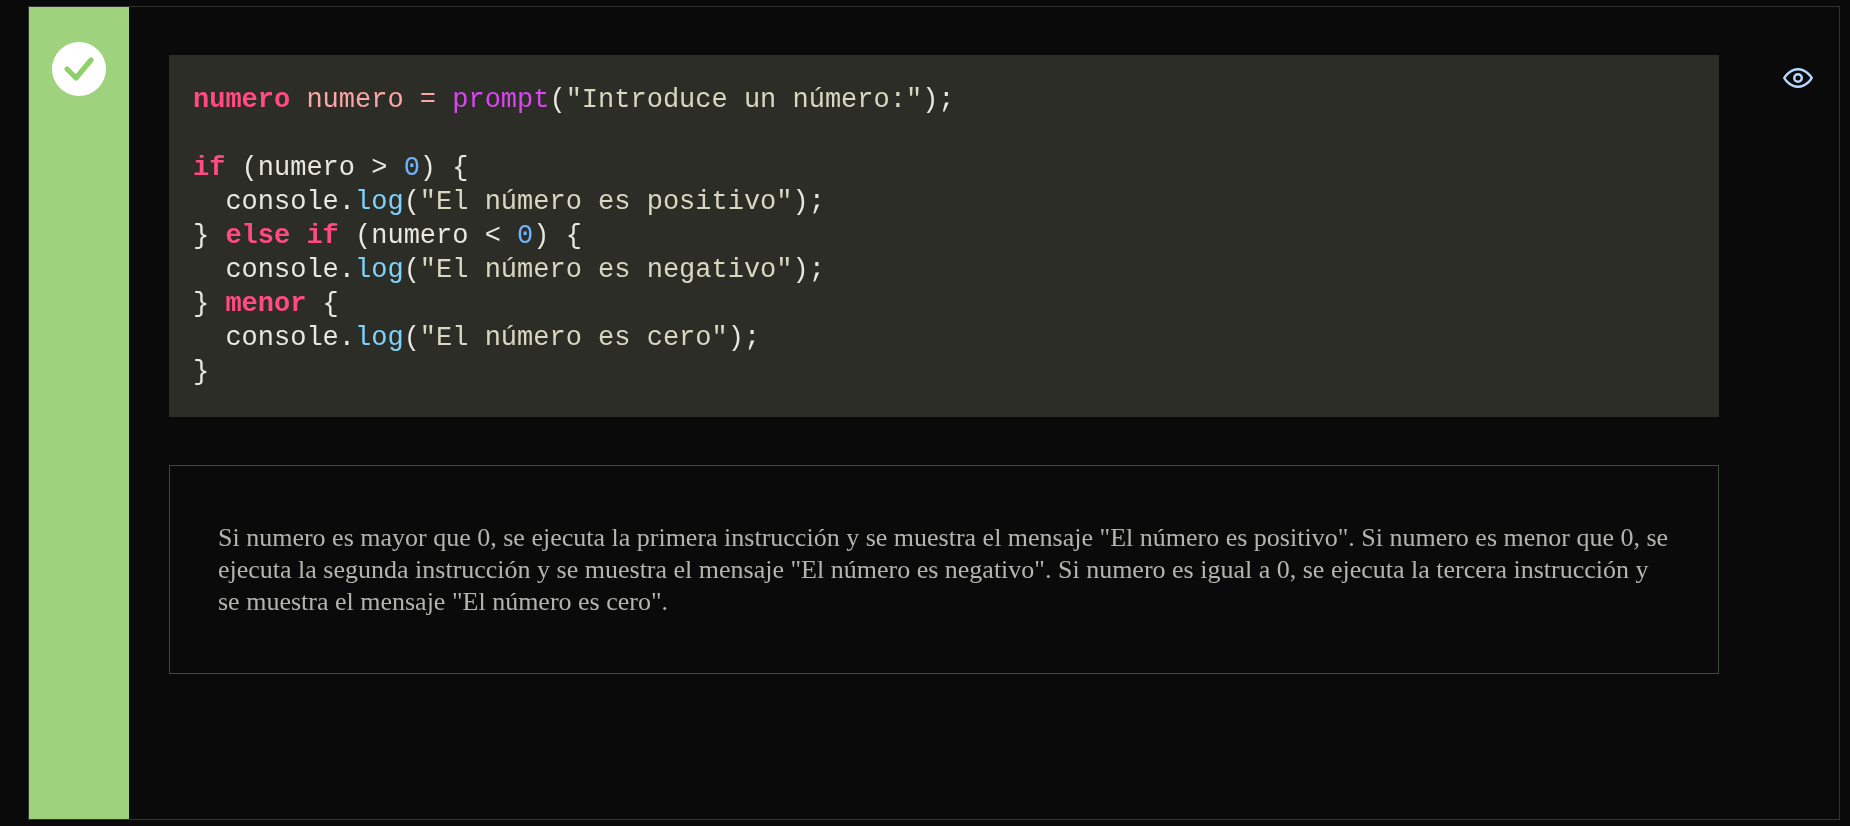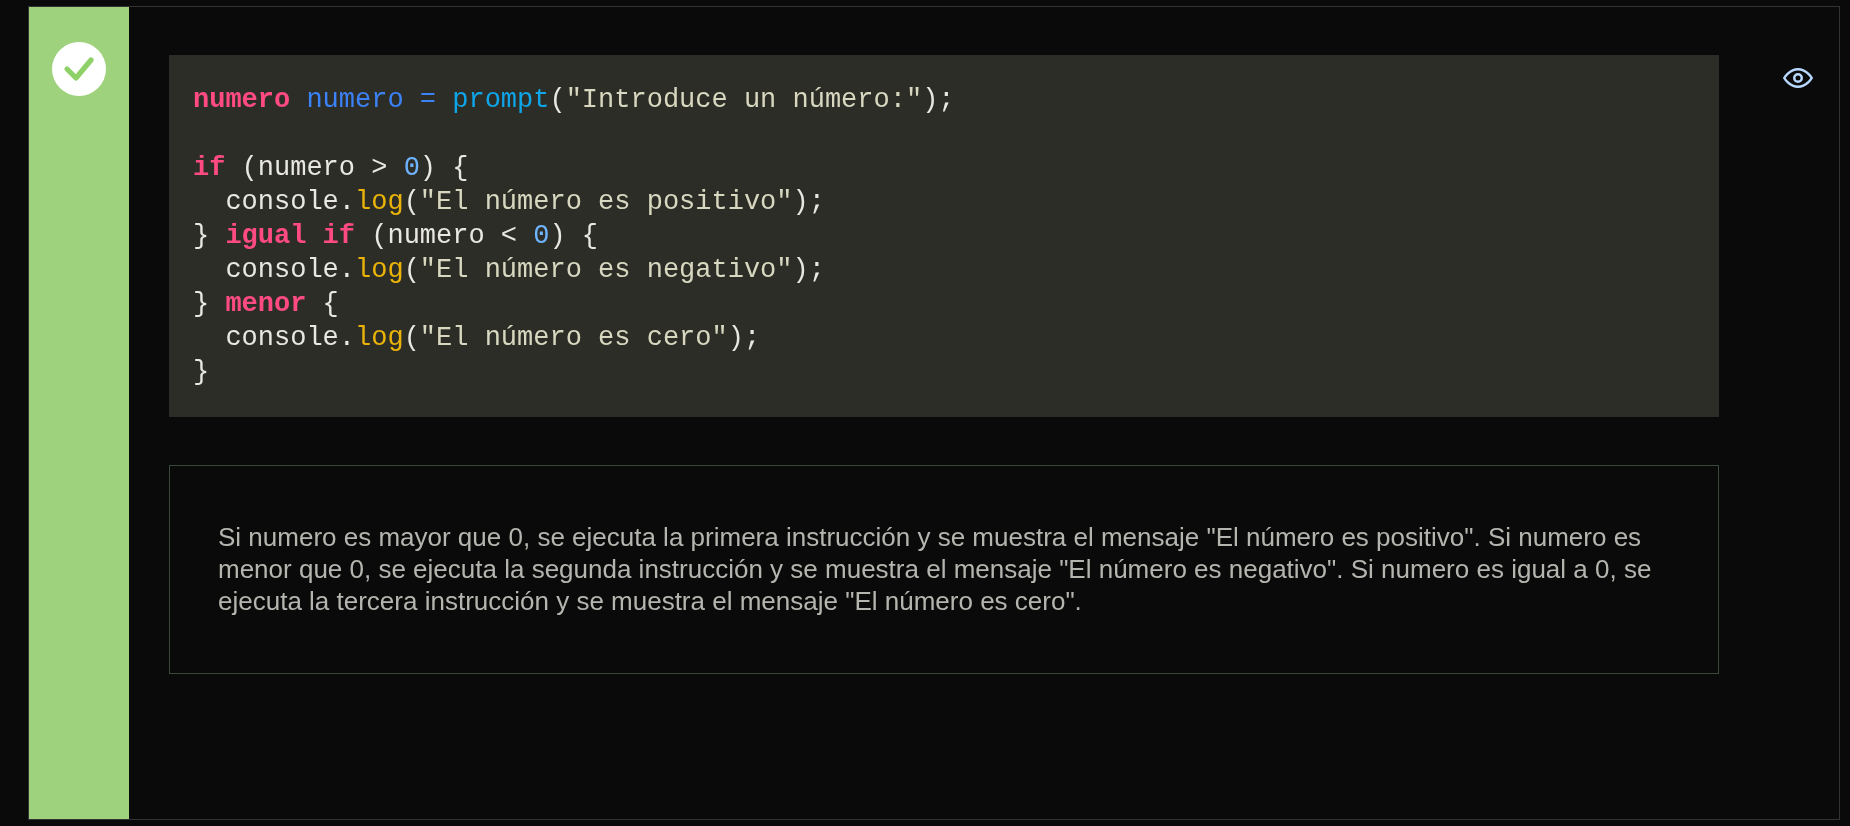--- a/index.html
+++ b/index.html
@@ -63,34 +63,34 @@
     margin-top: 48px;
     padding: 28px 24px;
     font-family: 'Menlo', 'Consolas', 'Courier New', monospace;
     font-size: 27px;
     line-height: 1.26;
     color: #e8e8e0;
     white-space: pre;
     margin-right: 80px;
   }
   .kw   { color: #ff4b82; font-weight: bold; }
-  .var  { color: #3b82f6; }
-  .fn   { color: #0ea5e9; }
+  .var  { color: #fca5a5; }
+  .fn   { color: #d946ef; }
   .str  { color: #d8d8c0; }
   .num  { color: #6fb4ff; }
-  .meth { color: #eab308; }
+  .meth { color: #7dd3fc; }
   .explanation-box {
     margin-top: 48px;
     margin-right: 80px;
     border: 1px solid #3a4a3a;
     padding: 56px 48px;
     color: #b5b5b0;
     font-size: 26px;
     line-height: 1.22;
-    font-family: Liberation Sans, sans-serif;
+    font-family: Liberation Serif, serif;
   }
 </style>
 </head>
 <body>
 
 <div class="container">
   <div class="left-bar">
     <div class="check-circle">
       <svg viewBox="0 0 24 24">
         <path d="M4 12 L10 18 L20 6" stroke="#8fd169" stroke-width="3.5" fill="none" stroke-linecap="round" stroke-linejoin="round"></path>
@@ -104,21 +104,21 @@
       <svg viewBox="0 0 24 24">
         <path d="M1 12 C1 12 5 5 12 5 C19 5 23 12 23 12 C23 12 19 19 12 19 C5 19 1 12 1 12 Z" stroke="#b8d8ff" stroke-width="2" fill="none"></path>
         <circle cx="12" cy="12" r="3" stroke="#b8d8ff" stroke-width="2" fill="none"></circle>
       </svg>
     </div>
 
     <div class="code-block"><span class="kw">numero</span><span class="var"> numero = </span><span class="fn">prompt</span><span>(</span><span class="str">"Introduce un número:"</span><span>);</span>
 <span></span>
 <span class="kw">if</span><span> (numero &gt; </span><span class="num">0</span><span>) {</span>
 <span>  console.</span><span class="meth">log</span><span>(</span><span class="str">"El número es positivo"</span><span>);</span>
-<span>} </span><span class="kw">igual if</span><span> (numero &lt; </span><span class="num">0</span><span>) {</span>
+<span>} </span><span class="kw">else if</span><span> (numero &lt; </span><span class="num">0</span><span>) {</span>
 <span>  console.</span><span class="meth">log</span><span>(</span><span class="str">"El número es negativo"</span><span>);</span>
 <span>} </span><span class="kw">menor</span><span> {</span>
 <span>  console.</span><span class="meth">log</span><span>(</span><span class="str">"El número es cero"</span><span>);</span>
 <span>}</span></div>
 
     <div class="explanation-box">
       <span>Si numero es mayor que 0, se ejecuta la primera instrucción y se muestra el mensaje "El número es positivo". Si numero es menor que 0, se ejecuta la segunda instrucción y se muestra el mensaje "El número es negativo". Si numero es igual a 0, se ejecuta la tercera instrucción y se muestra el mensaje "El número es cero".</span>
     </div>
 
   </div>

